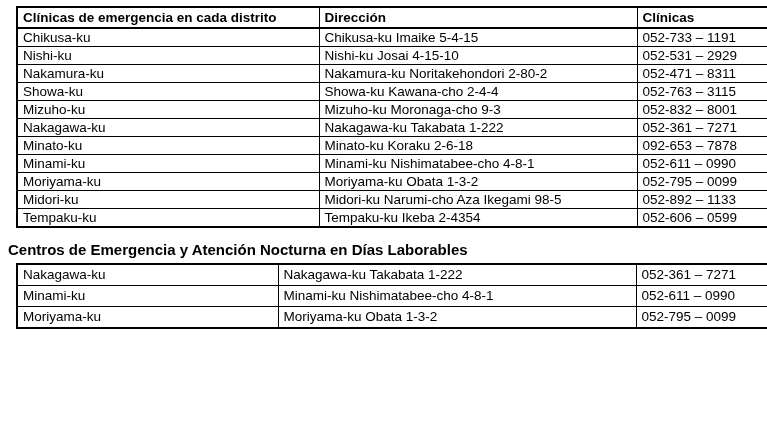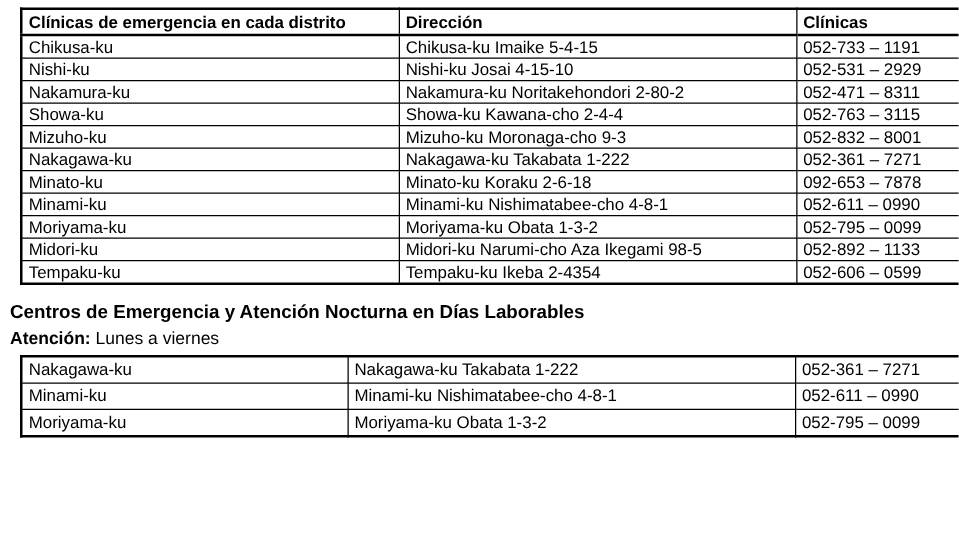--- a/index.html
+++ b/index.html
@@ -143,21 +143,20 @@
         <tr>
           <td>Tempaku-ku</td>
           <td>Tempaku-ku Ikeba 2-4354</td>
           <td>052-606 – 0599</td>
         </tr>
       </tbody>
   </table>
 
   <div class="night-section">
     <div class="night-title">Centros de Emergencia y Atención Nocturna en Días Laborables</div>
-    <div class="info-line"><span class="info-label">Atención:</span> <span>Lunes a viernes</span></div>
   </div>
 
   <table class="night-table">
     <colgroup>
       <col style="width:261px">
       <col style="width:358px">
       <col style="width:135px">
     </colgroup>
     <tbody>
         <tr>

